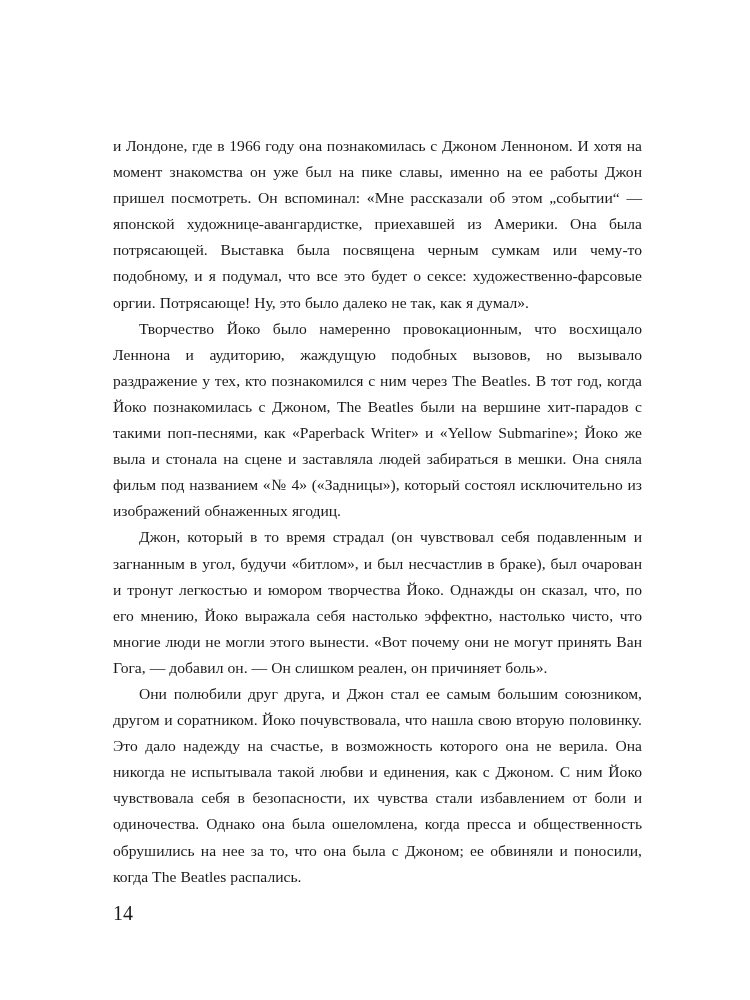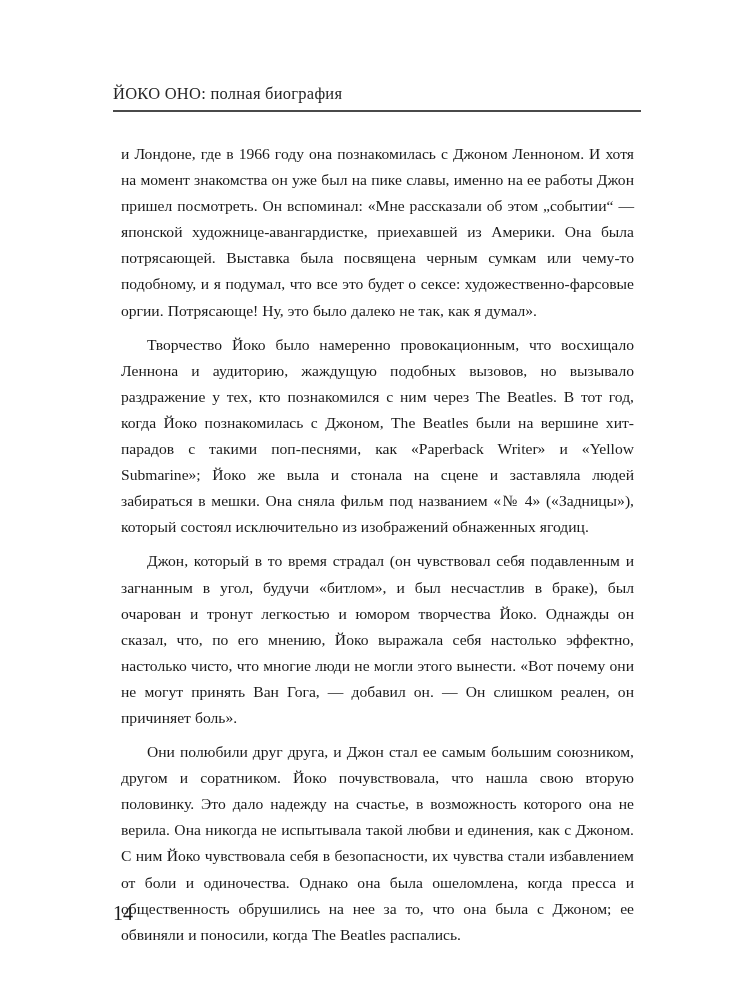--- a/index.html
+++ b/index.html
@@ -48,21 +48,21 @@
   }
 
   
   .body-text {
     position: absolute;
     left: 113px;
     top: 133px;
     width: 529px;
   }
   .para {
-    margin: 8px;
+    margin: 0;
     font-size: 15.6px;
     line-height: 26.1px;
     text-align: justify;
     text-justify: inter-word;
     text-indent: 26px;
     color: #1a1a1a;
     hyphens: manual;
     word-spacing: 0.01em;
   }
   .para.first {
@@ -77,24 +77,20 @@
     font-size: 20px;
     line-height: 20px;
     color: #1a1a1a;
   }
 </style>
 </head>
 <body>
 
 <div class="page">
 
-  <header class="running-head">
-    <div class="running-head-text">ЙОКО ОНО: полная биография</div>
-    <div class="running-head-rule"></div>
-  </header>
 
   <main class="body-text">
     <p class="para first">и Лондоне, где в 1966 году она познакомилась с Джоном Ленноном. И хотя на момент знакомства он уже был на пике славы, именно на ее работы Джон пришел посмотреть. Он вспоминал: «Мне рассказали об этом „событии“ — японской художнице-авангардистке, приехавшей из Америки. Она была потрясающей. Выставка была посвящена черным сумкам или чему-то подобному, и я подумал, что все это будет о сексе: художественно-фарсовые оргии. Потрясающе! Ну, это было далеко не так, как я думал».</p>
     <p class="para">Творчество Йоко было намеренно провокационным, что восхищало Леннона и аудиторию, жаждущую подобных вызовов, но вызывало раздражение у тех, кто познакомился с ним через The Beatles. В тот год, когда Йоко познакомилась с Джоном, The Beatles были на вершине хит-парадов с такими поп-песнями, как «Paperback Writer» и «Yellow Submarine»; Йоко же выла и стонала на сцене и заставляла людей забираться в мешки. Она сняла фильм под названием «№ 4» («Задницы»), который состоял исключительно из изображений обнаженных ягодиц.</p>
     <p class="para">Джон, который в то время страдал (он чувствовал себя подавленным и загнанным в угол, будучи «битлом», и был несчастлив в браке), был очарован и тронут легкостью и юмором творчества Йоко. Однажды он сказал, что, по его мнению, Йоко выражала себя настолько эффектно, настолько чисто, что многие люди не могли этого вынести. «Вот почему они не могут принять Ван Гога, — добавил он. — Он слишком реален, он причиняет боль».</p>
     <p class="para">Они полюбили друг друга, и Джон стал ее самым большим союзником, другом и соратником. Йоко почувствовала, что нашла свою вторую половинку. Это дало надежду на счастье, в возможность которого она не верила. Она никогда не испытывала такой любви и единения, как с Джоном. С ним Йоко чувствовала себя в безопасности, их чувства стали избавлением от боли и одиночества. Однако она была ошеломлена, когда пресса и общественность обрушились на нее за то, что она была с Джоном; ее обвиняли и поносили, когда The Beatles распались.</p>
   </main>
 
   <div class="folio">14</div>
 

